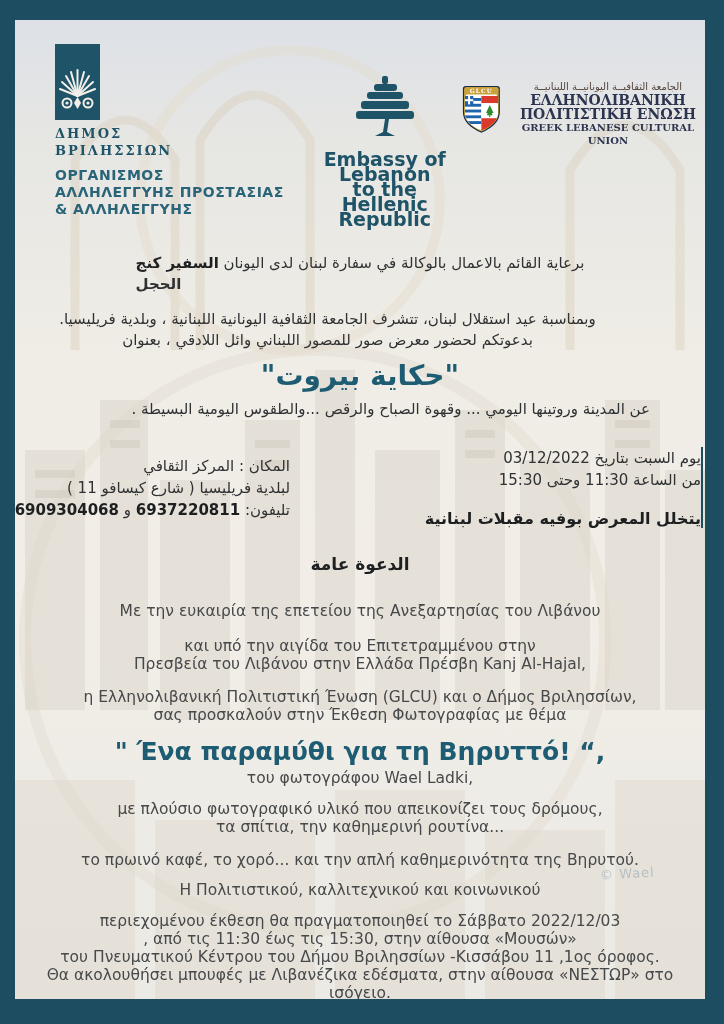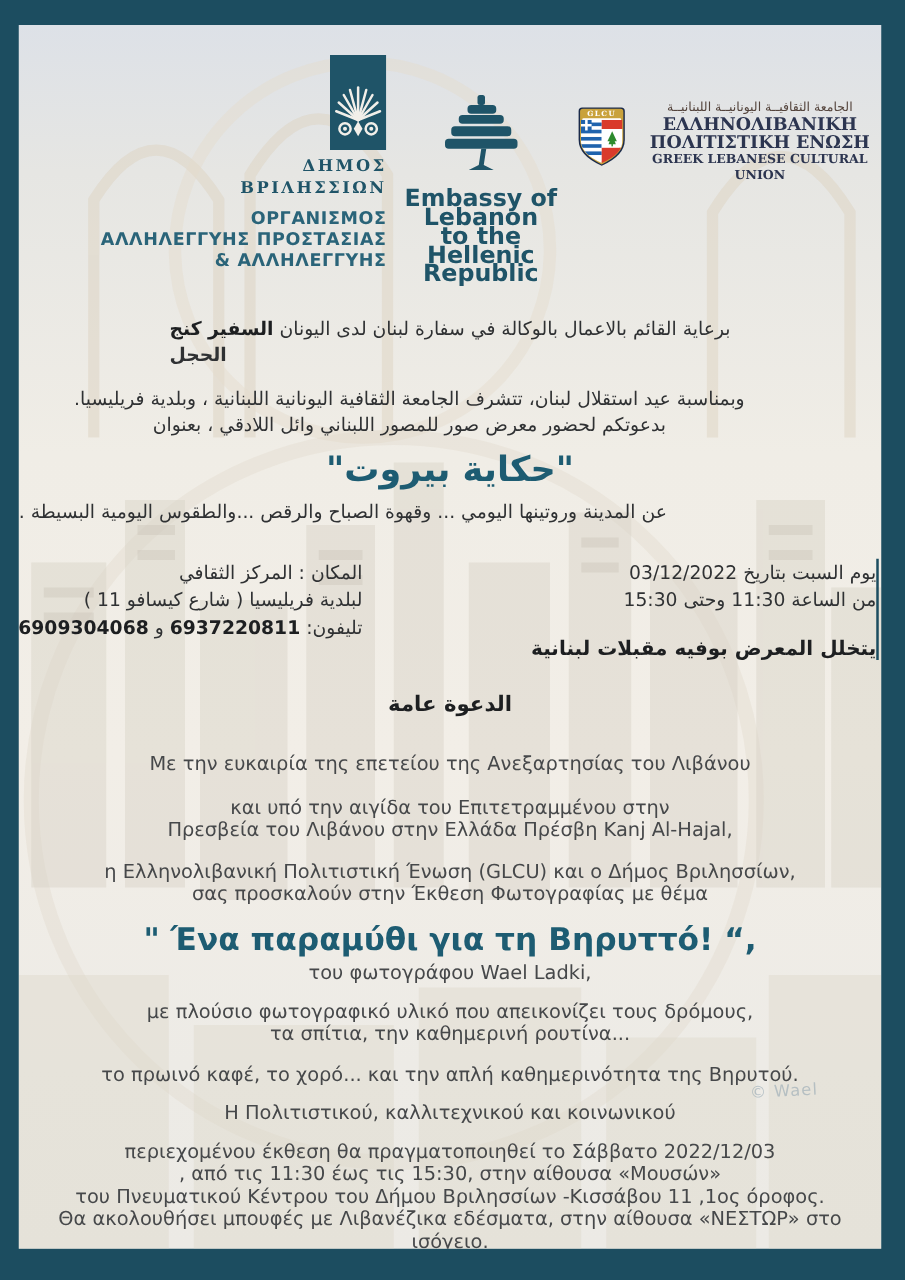--- a/index.html
+++ b/index.html
@@ -7,21 +7,21 @@
   .canvas{position:relative;width:724px;height:1024px;background:#1c4d60;overflow:hidden;}
   .poster{position:absolute;left:15px;top:20px;width:690px;height:979px;overflow:hidden;
     background:linear-gradient(180deg,#dde1e7 0%,#e6e6e3 12%,#f0ede6 35%,#f2eee7 60%,#edebe6 85%,#eceae5 100%);}
   .wm{position:absolute;inset:0;z-index:0;pointer-events:none;}
   .content{position:relative;z-index:1;width:100%;height:100%;}
   .credit-wm{position:absolute;left:585px;top:846px;font-size:13px;color:#8fa3b0;opacity:.55;
     transform:rotate(-3deg);letter-spacing:1px;z-index:0;}
 
   
   .header{display:flex;padding-top:24px;}
-  .hcol1{width:270px;text-align:right;padding-left:40px;}
+  .hcol1{width:270px;text-align:left;padding-left:40px;}
   .hcol2{width:160px;text-align:center;}
   .hcol3{width:260px;}
   .vril-rect{display:inline-block;width:45px;height:76px;}
   .vril-muni{font-family:"DejaVu Serif",serif;font-weight:bold;color:#1f5468;font-size:13px;
     letter-spacing:2px;line-height:15px;margin-top:2px;}
   .vril-org{font-weight:bold;color:#2a6479;font-size:14px;line-height:17px;margin-top:9px;letter-spacing:.5px;}
   .cedar-wrap{margin-top:30px;}
   .emb-label{font-weight:bold;color:#1f5468;font-size:19px;line-height:15px;margin-top:10px;}
   .glcu-row{display:flex;margin-top:22px;}
   .glcu-text{margin-left:8px;margin-top:14px;text-align:center;}
@@ -31,23 +31,23 @@
 
   
   .ar{color:#2f3133;font-size:15px;}
   .ar b{color:#1d1f21;}
   .patronage{text-align:center;margin-top:26px;}
   .pblock{display:inline-block;direction:rtl;}
   .pblock .l1{white-space:nowrap;line-height:21px;text-align:right;}
   .pblock .l2{line-height:21px;text-align:left;font-weight:bold;}
   .occasion{text-align:center;direction:rtl;padding-right:65px;margin-top:14px;line-height:21px;}
   .ar-title{text-align:center;direction:rtl;color:#1d5c72;font-weight:bold;font-size:28px;margin-top:8px;line-height:34px;}
-  .ar-sub{text-align:left;direction:rtl;padding-right:55px;margin-top:6px;line-height:20px;}
-
-  .cols{display:flex;margin-top:28px;align-items:flex-start;}
+  .ar-sub{text-align:right;direction:rtl;padding-right:55px;margin-top:6px;line-height:20px;}
+
+  .cols{display:flex;margin-top:28px;align-items:center;}
   .col-venue{width:345px;box-sizing:border-box;padding-right:70px;direction:rtl;text-align:right;}
   .col-venue .ln{white-space:nowrap;line-height:22px;}
   .col-date{width:343px;box-sizing:border-box;direction:rtl;text-align:right;
     border-right:2px solid #1c4d60;}
   .col-date .ln{white-space:nowrap;line-height:22px;}
   .buffet{font-weight:bold;font-size:16px;margin-top:18px;white-space:nowrap;color:#1d1f21;}
   .open-inv{text-align:center;direction:rtl;font-weight:bold;font-size:17px;color:#1d1f21;margin-top:26px;}
 
   
   .gr{color:#46484a;font-size:15.5px;text-align:center;line-height:18px;}

